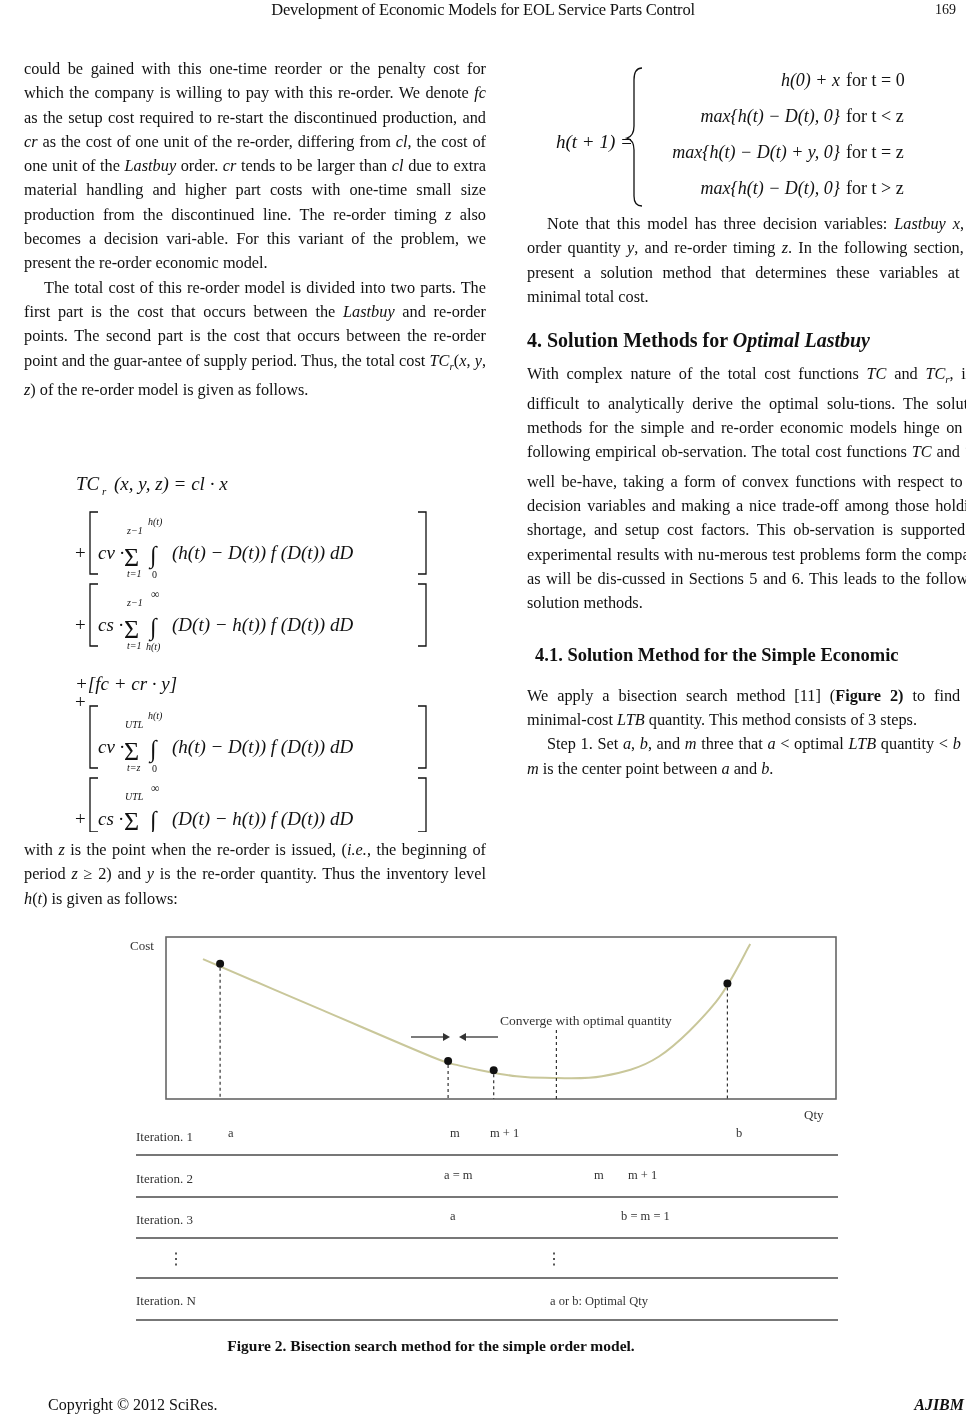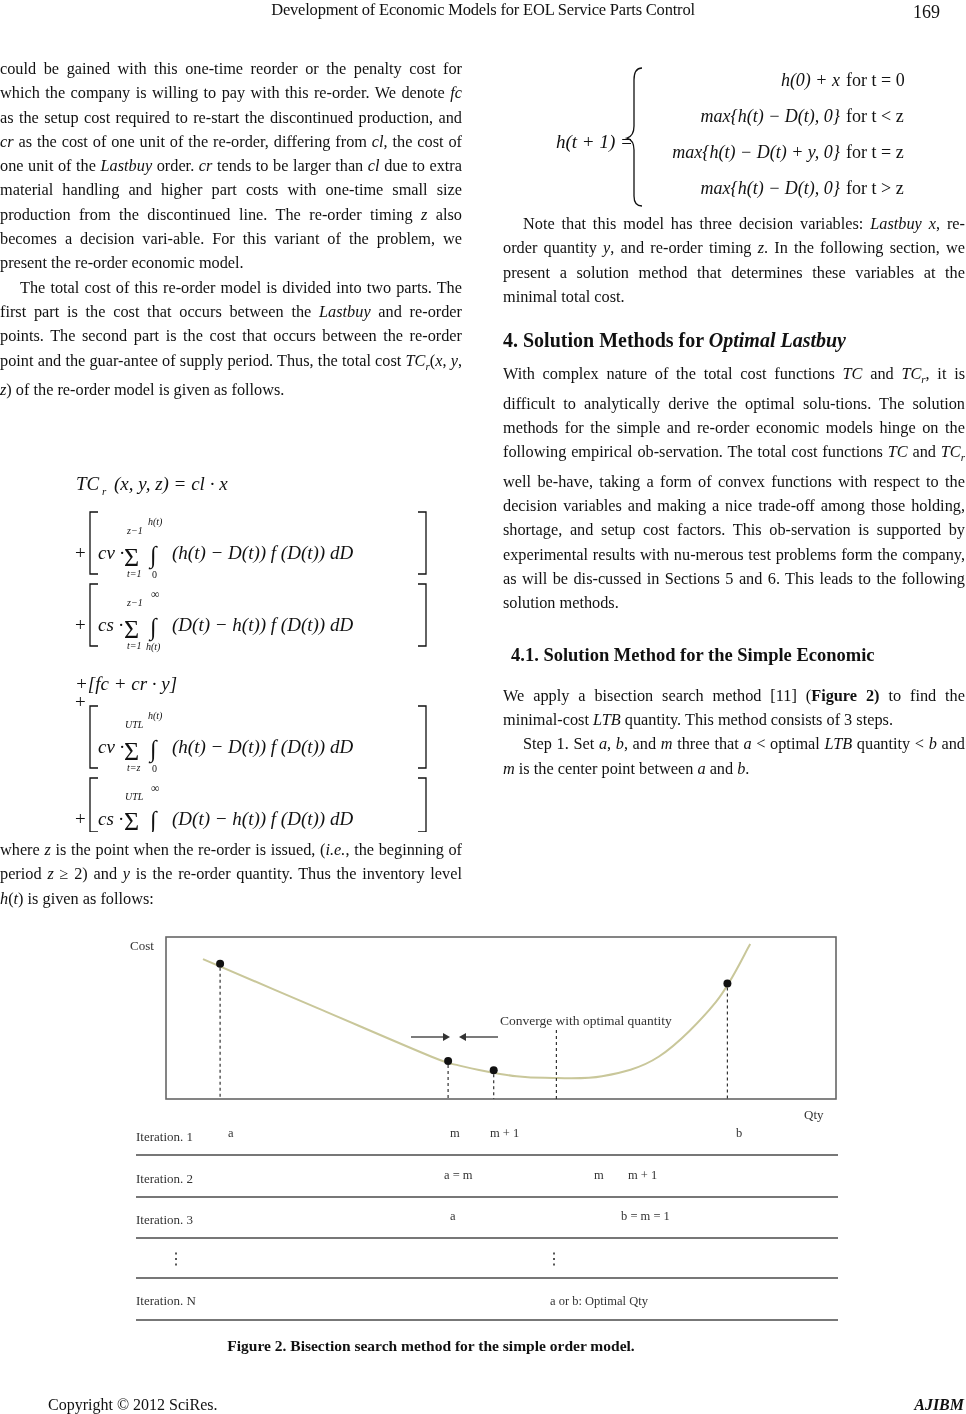--- a/index.html
+++ b/index.html
@@ -1,21 +1,21 @@
 <!DOCTYPE html>
 <html><head>
 <meta charset="utf-8">
 <style>
   html, body { margin:0; padding:0; background:#ffffff; }
   body { width:966px; height:1414px; position:relative; overflow:hidden;
          font-family:"Liberation Serif", "DejaVu Serif", serif; color:#111; }
   .hdr-title { position:absolute; top:0px; left:0; width:966px; text-align:center;
                font-size:16.5px; letter-spacing:-0.2px; }
-  .hdr-page { position:absolute; top:2px; right:26px; font-size:18px; }
-  .col { position:absolute; width:462px; font-size:16.3px; line-height:24.3px; text-align:justify; }
+  .hdr-page { position:absolute; top:2px; right:10px; font-size:14px; }
+  .col { position:absolute; width:462px; font-size:16.3px; line-height:24.3px; text-align:justify;padding-left:24px; }
   .col p { margin:0; }
   .indent { text-indent:20px; }
   .left-col { left:0px; top:57px; }
   .right-col { left:503px; top:212px; }
   i, em { font-style:italic; }
   .sec-h { font-weight:bold; font-size:20px; line-height:27px; margin:0; }
   .sub-h { font-weight:bold; font-size:18.5px; line-height:26px; margin:8px; }
   .fig { position:absolute; left:128px; top:934px; width:710px; height:390px; }
   .fig-caption { position:absolute; top:1337px; left:0; width:862px; text-align:center;
                  font-weight:bold; font-size:15.5px; }
@@ -85,21 +85,21 @@
     <text x="58" y="363" font-size="19" font-style="italic">cs ·</text>
     <text x="85" y="338" font-size="10" font-style="italic">UTL</text>
     <text x="84" y="368" font-size="26">Σ</text>
     <text x="111" y="330" font-size="12">∞</text>
     <text x="110" y="366" font-size="24">∫</text>
     <text x="132" y="363" font-size="19" font-style="italic">(D(t) − h(t)) f (D(t)) dD</text>
   </g>
 </svg>
 
 <div class="col" style="left:0px;top:838px">
-  <p><span>where </span><i>z</i><span> is the point when the re-order is issued, (</span><i>i.e.</i><span>, the beginning of period </span><i>z</i><span> ≥ 2) and </span><i>y</i><span> is the re-order quantity. Thus the inventory level </span><i>h</i><span>(</span><i>t</i><span>) is given as follows:</span></p>
+  <p><span>with </span><i>z</i><span> is the point when the re-order is issued, (</span><i>i.e.</i><span>, the beginning of period </span><i>z</i><span> ≥ 2) and </span><i>y</i><span> is the re-order quantity. Thus the inventory level </span><i>h</i><span>(</span><i>t</i><span>) is given as follows:</span></p>
 </div>
 
 <svg style="position:absolute;left:540px;top:60px" width="410" height="150" viewBox="0 0 410 150">
   <g font-family="Liberation Serif, serif" fill="#111">
     <text x="16" y="88" font-size="19" font-style="italic">h(t + 1) =</text>
     <path d="M102 8 Q94 8 94 20 L94 66 Q94 76 87 78 Q94 80 94 90 L94 136 Q94 146 102 146" stroke="#111" fill="none" stroke-width="1.3"></path>
     <text x="300" y="26" font-size="18" font-style="italic" text-anchor="end">h(0) + x</text>
     <text x="306" y="26" font-size="18">for t = 0</text>
     <text x="300" y="62" font-size="18" font-style="italic" text-anchor="end">max{h(t) − D(t), 0}</text>
     <text x="306" y="62" font-size="18">for t &lt; z</text>

